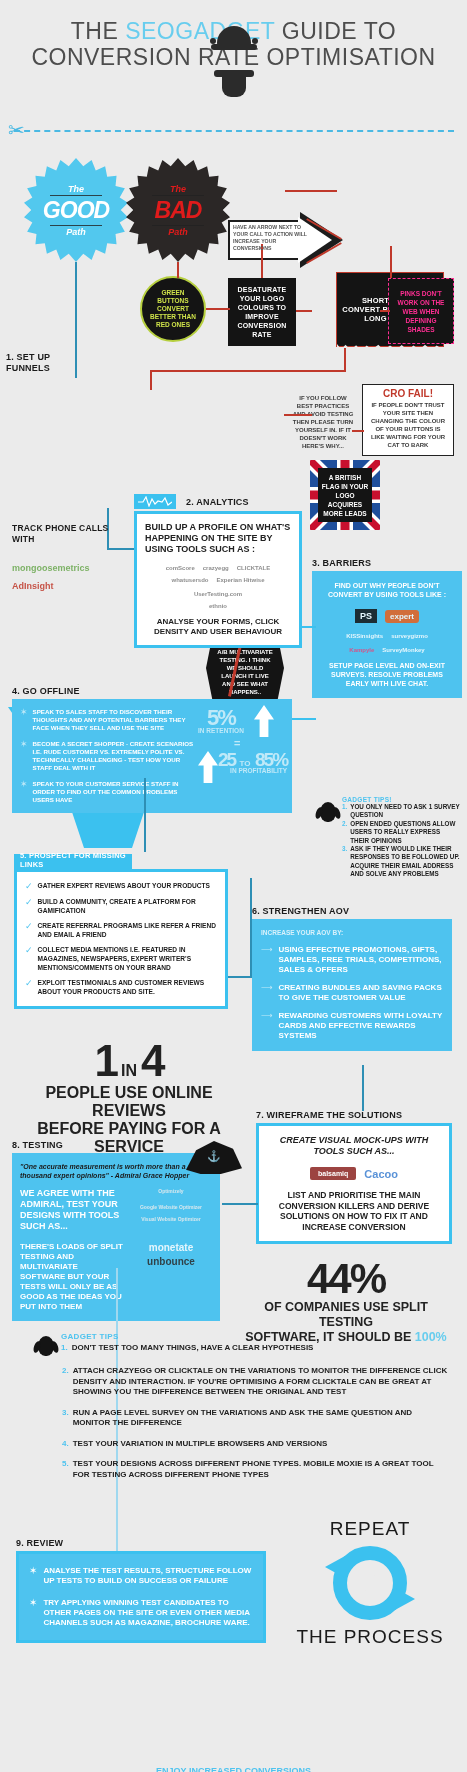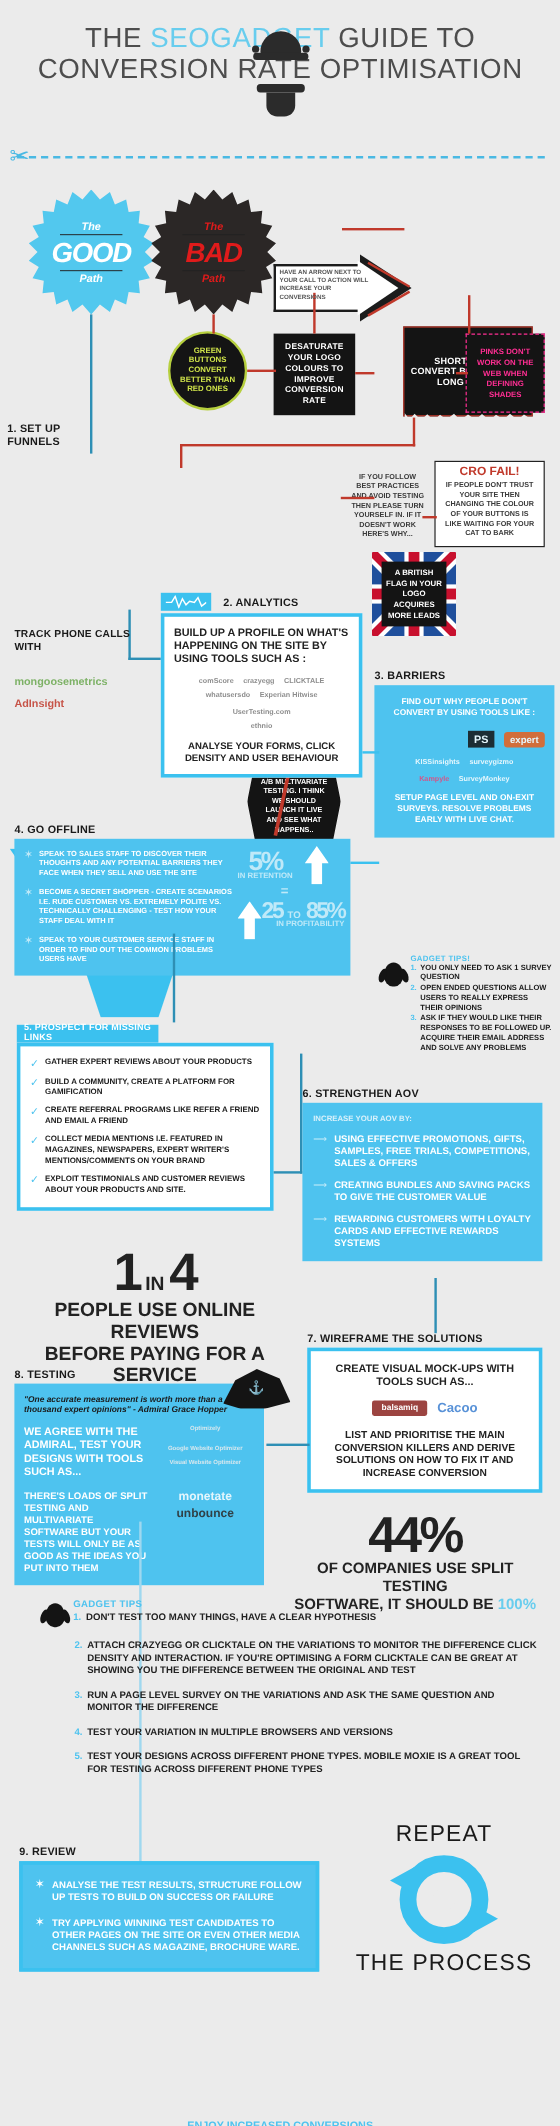--- a/index.html
+++ b/index.html
@@ -315,21 +315,21 @@
         <span class="logo">ethnio</span>
       </div>
       <div style="font-size:8px; line-height:10px; font-weight:900; text-align:center;">ANALYSE YOUR FORMS, CLICK DENSITY AND USER BEHAVIOUR</div>
     </div>
   </div>
 
   <div class="abs" style="left:312px; top:540px; width:150px;">
     <div class="seclabel" style="margin-bottom:3px;">3. BARRIERS</div>
     <div class="bluefill" style="padding:10px 8px;">
       <div style="font-size:7px; line-height:9px; font-weight:900; text-align:center;">FIND OUT WHY PEOPLE DON'T CONVERT BY USING TOOLS LIKE :</div>
-      <div class="logorow" style="margin:10px 0;justify-content:flex-end;">
+      <div class="logorow" style="margin:10px 0;">
         <span class="logo" style="color:#fff;background:#141414;padding:2px 5px;font-size:9px;">PS</span>
         <span class="logo" style="color:#fff;background:#e8601c;padding:2px 5px;border-radius:3px;font-size:8px;">expert</span>
       </div>
       <div class="logorow" style="margin-bottom:8px;">
         <span class="logo" style="color:#fff;">KISSinsights</span>
         <span class="logo" style="color:#fff;">surveygizmo</span>
       </div>
       <div class="logorow" style="margin-bottom:8px;">
         <span class="logo" style="color:#e6457a;">Kampyle</span>
         <span class="logo" style="color:#fff;">SurveyMonkey</span>
@@ -452,21 +452,21 @@
       <span style="font-size:16px;font-weight:900;">IN</span>
       <span class="bigstat" style="font-size:44px;">4</span>
     </div>
     <div style="font-size:16px;font-weight:900;line-height:18px;margin-top:-2px;">PEOPLE USE ONLINE REVIEWS</div>
     <div style="font-size:16px;font-weight:900;line-height:18px;">BEFORE PAYING FOR A SERVICE</div>
   </div>
 
   <div class="abs" style="left:256px; top:1092px; width:196px;">
     <div class="seclabel" style="margin-bottom:3px;">7. WIREFRAME THE SOLUTIONS</div>
     <div class="bluepanel" style="padding:9px 8px; text-align:center;">
-      <div style="font-size:9px;line-height:11px;font-weight:900;">CREATE VISUAL MOCK-UPS WITH TOOLS SUCH AS...</div>
+      <div style="font-size:9px;line-height:11px;font-weight:900;font-style:italic;">CREATE VISUAL MOCK-UPS WITH TOOLS SUCH AS...</div>
       <div class="logorow" style="margin:10px 0;">
         <span class="logo" style="background:#8b2420;color:#fff;padding:3px 8px;border-radius:2px;font-size:7px;">balsamiq</span>
         <span class="logo" style="color:#3c7fd1;font-size:11px;">Cacoo</span>
       </div>
       <div style="font-size:8.5px;line-height:10.5px;font-weight:900;">LIST AND PRIORITISE THE MAIN CONVERSION KILLERS AND DERIVE SOLUTIONS ON HOW TO FIX IT AND INCREASE CONVERSION</div>
     </div>
   </div>
   <div class="abs lnb" style="left:222px; top:1185px; width:36px; height:2px;"></div>
 
   <div class="abs" style="left:12px; top:1122px; width:208px;">

